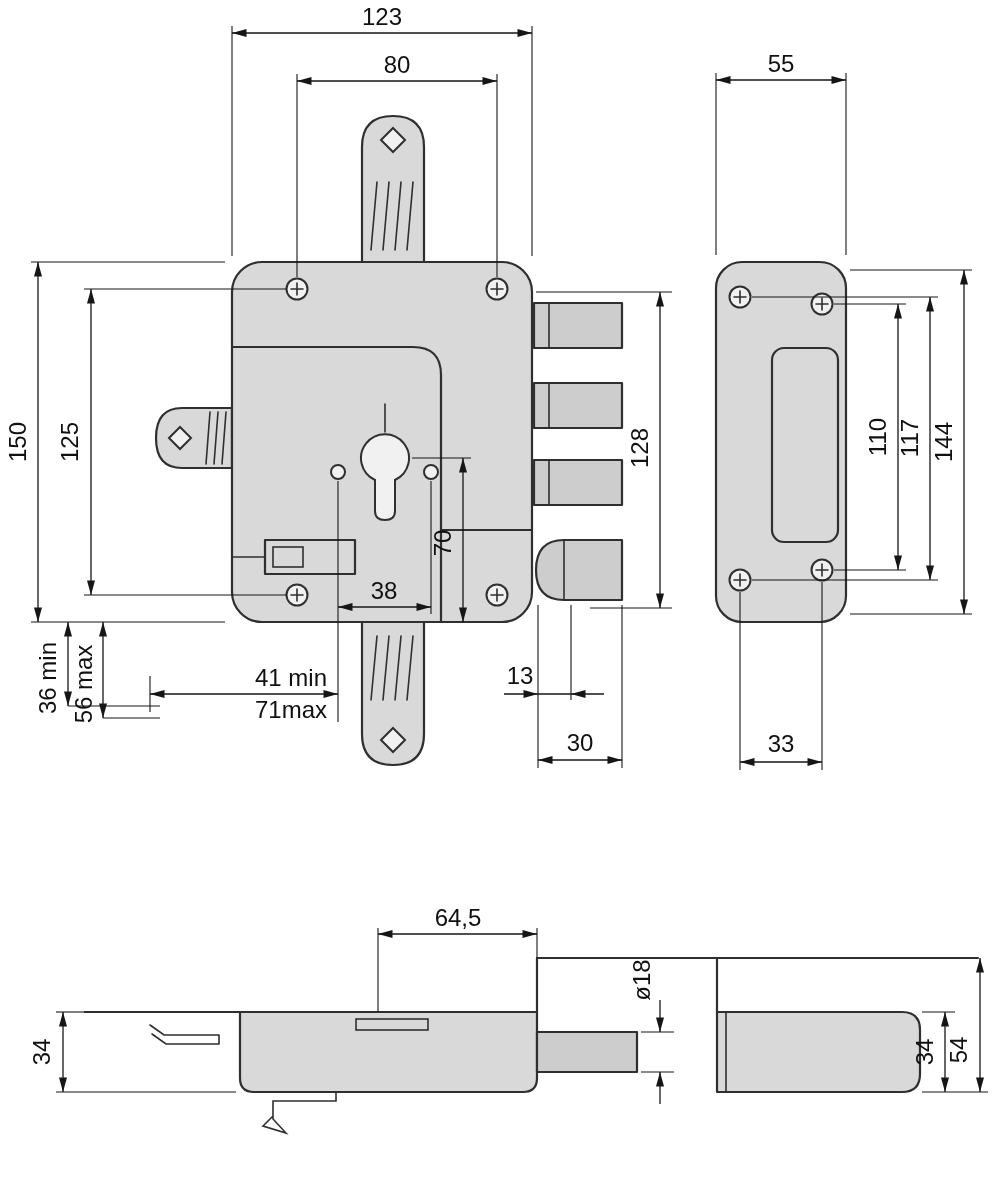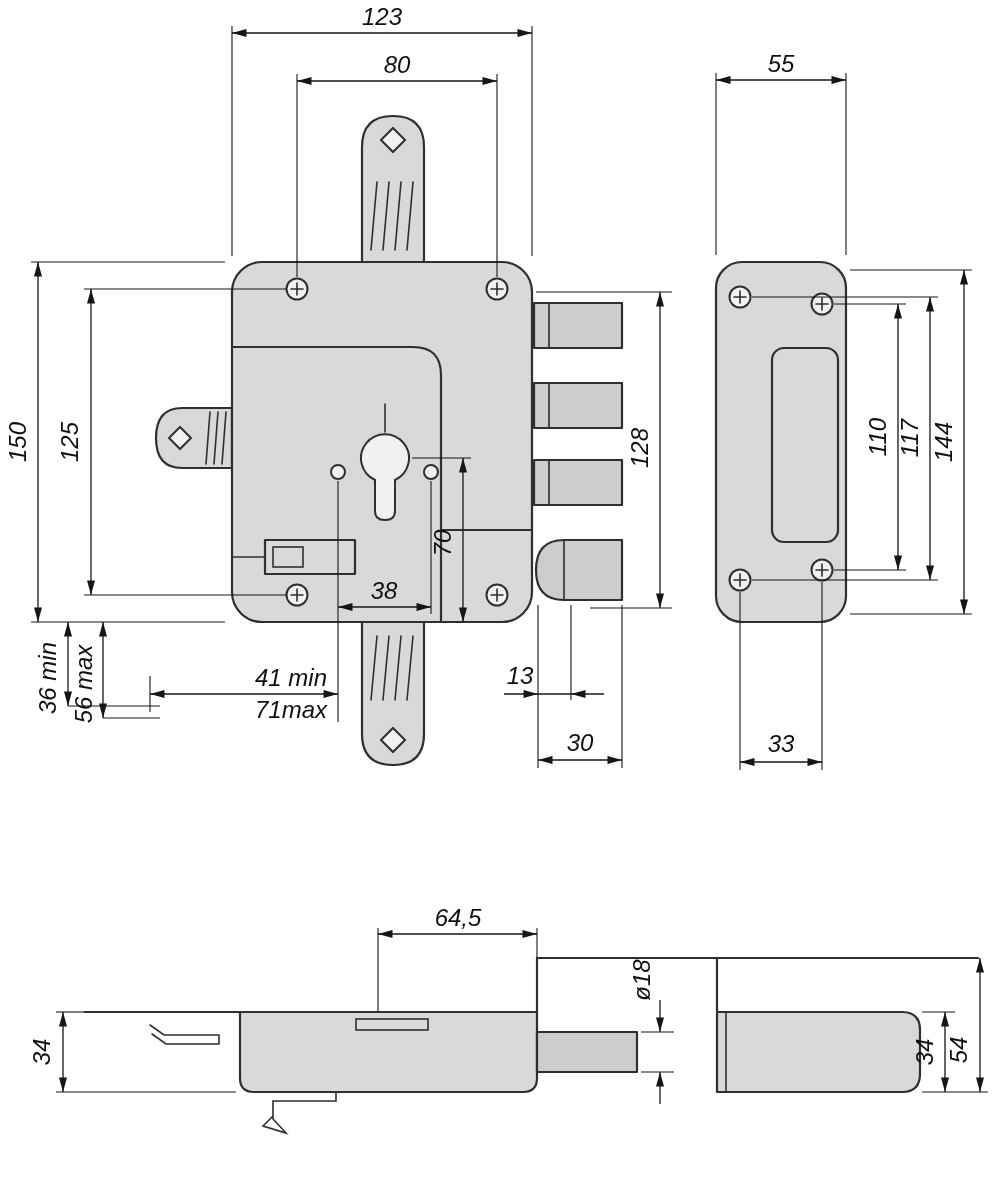--- a/index.html
+++ b/index.html
@@ -1,16 +1,16 @@
 <!DOCTYPE html>
 <html style="--line: #2f2f2f; --dim: #161616; --body-fill: #d9d9d9; --bolt-fill: #cdcdcd; --hole-fill: #f1f1f1; --background: #ffffff;"><head>
 <meta charset="utf-8">
 <style>
   html,body{margin:0;padding:0;background:var(--background,#fff);}
-  .stage{width:1000px;height:1179px;margin:0 auto;position:relative;background:var(--background,#fff);font-style:italic;}
+  .stage{width:1000px;height:1179px;margin:0 auto;position:relative;background:var(--background,#fff);}
   svg{display:block;}
   
   .obj  {stroke:var(--line,#2f2f2f);stroke-width:2.2;fill:none;stroke-linejoin:round;stroke-linecap:round;}
   .objf {stroke:var(--line,#2f2f2f);stroke-width:2.2;fill:var(--body-fill,#d9d9d9);stroke-linejoin:round;}
   .boltf{stroke:var(--line,#2f2f2f);stroke-width:2.2;fill:var(--bolt-fill,#cdcdcd);stroke-linejoin:round;}
   .holef{stroke:var(--line,#2f2f2f);stroke-width:2;fill:var(--hole-fill,#f1f1f1);}
   .thin {stroke:var(--line,#2f2f2f);stroke-width:1.6;fill:none;stroke-linecap:round;}
   
   .ext  {stroke:var(--dim,#161616);stroke-width:1.1;fill:none;}
   .dim  {stroke:var(--dim,#161616);stroke-width:1.3;fill:none;marker-start:url(#arr);marker-end:url(#arr);}

